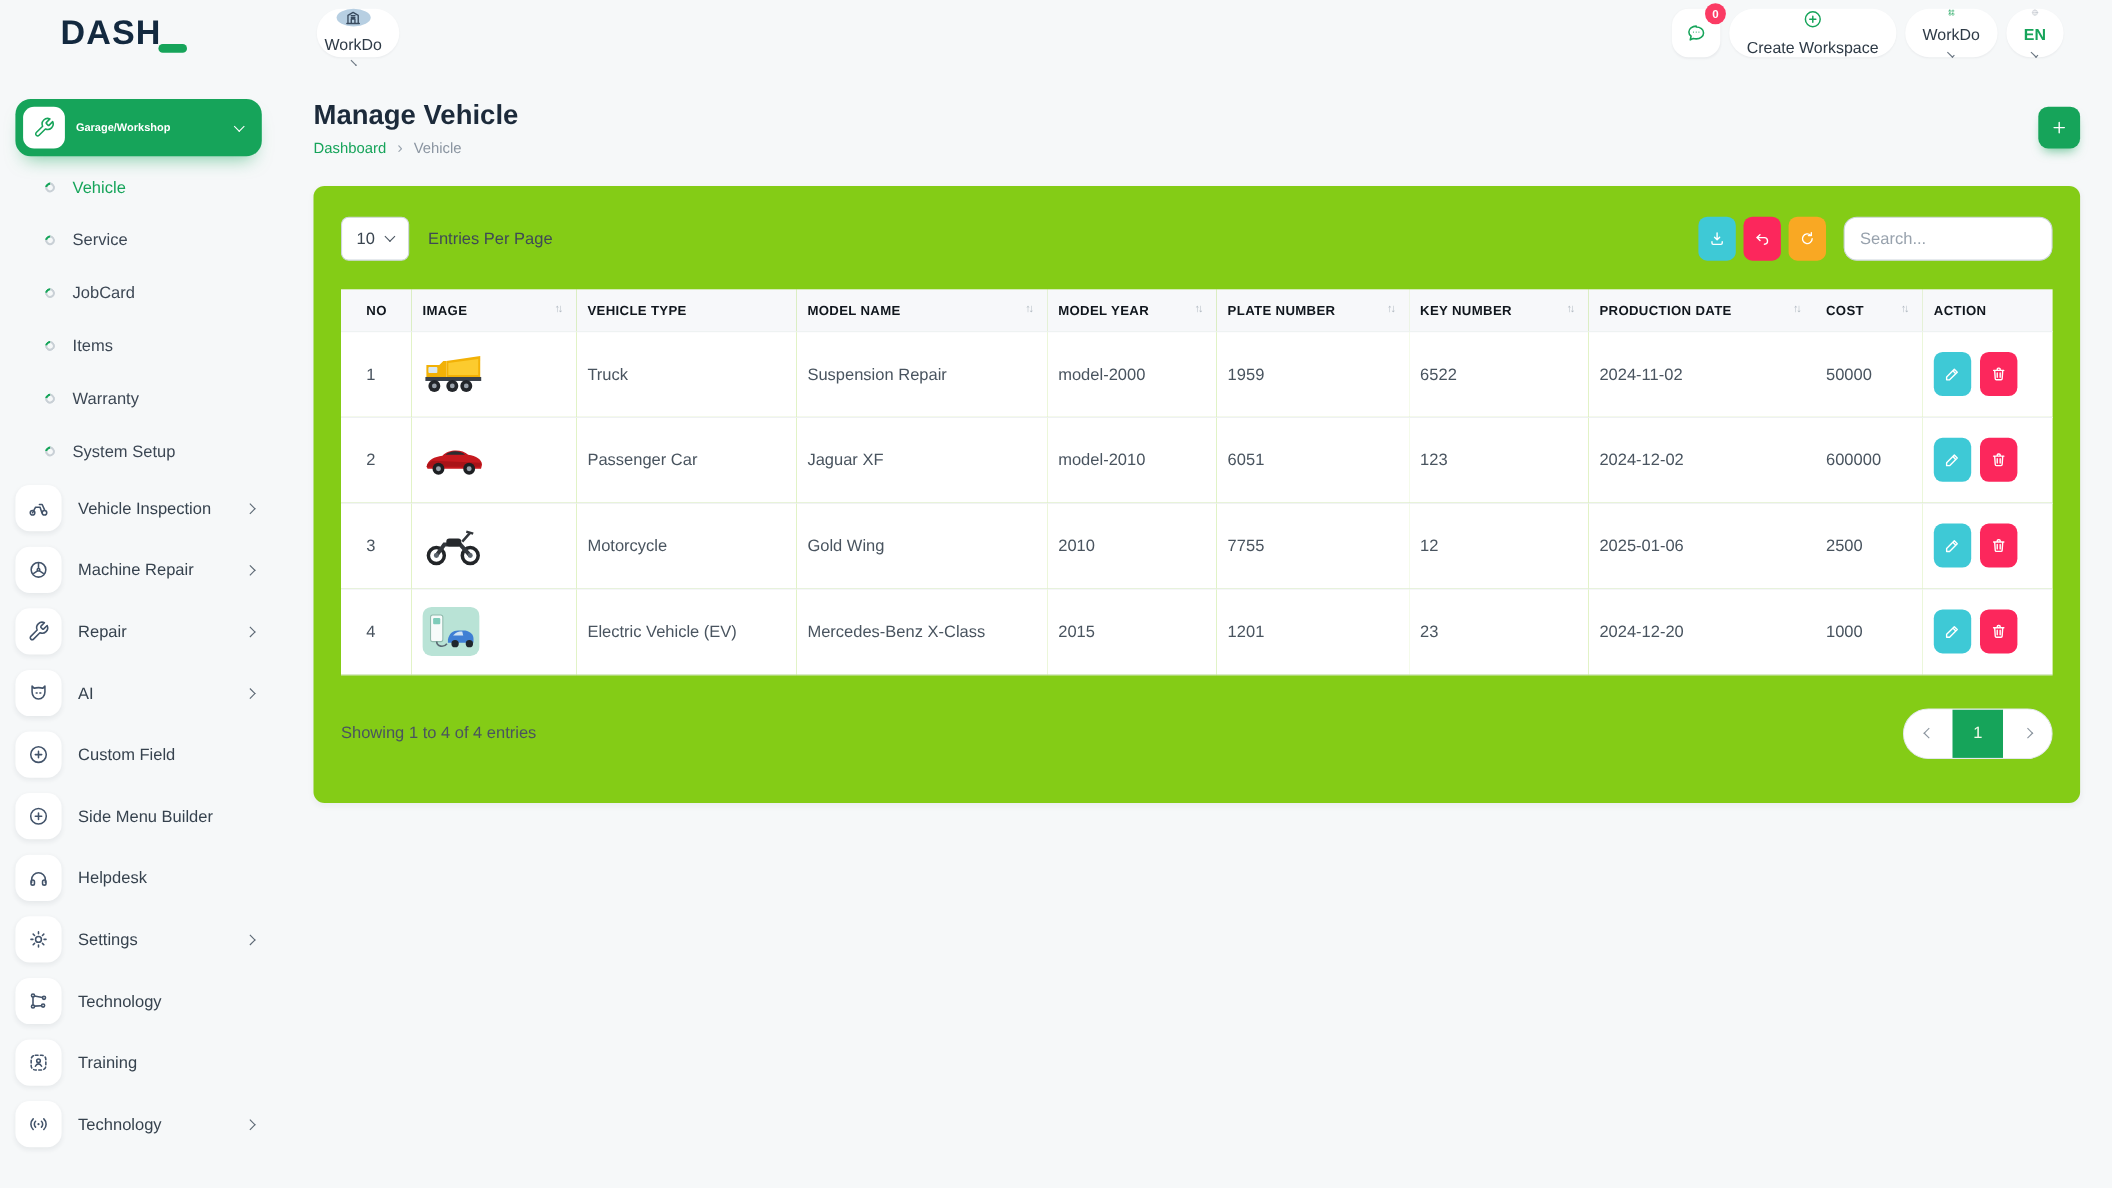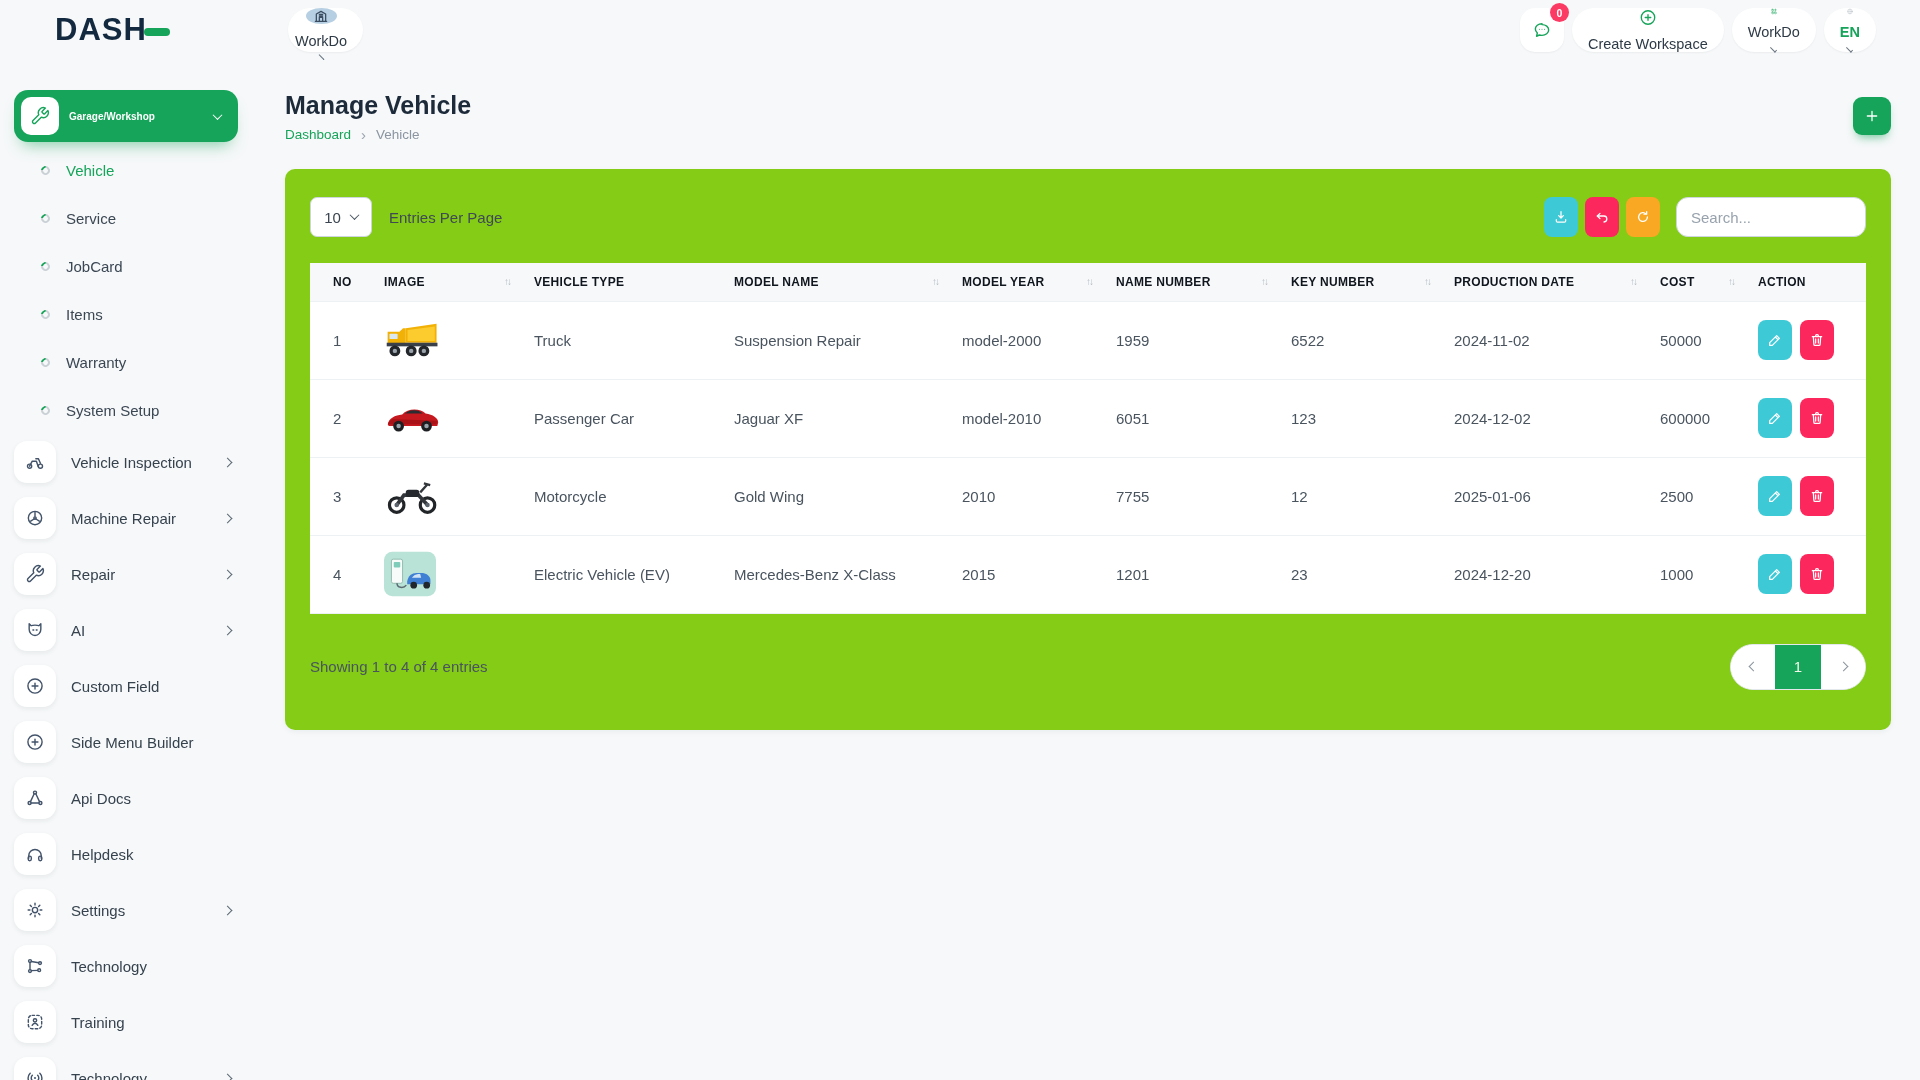--- a/index.html
+++ b/index.html
@@ -16,21 +16,21 @@
   .ic-sm { width:16px; height:16px; stroke:currentColor; fill:none; stroke-width:1.9; stroke-linecap:round; stroke-linejoin:round; }
 
   
   .cv { display:inline-block; width:7px; height:7px; border-right:1.8px solid currentColor; border-bottom:1.8px solid currentColor; }
   .cv-down { transform:rotate(45deg) translate(-1px,-1px); }
   .cv-right { transform:rotate(-45deg); }
   .cv-left { transform:rotate(135deg); }
 
   
   .topbar { position:absolute; top:0; left:0; right:0; height:60px; display:flex; align-items:center; }
-  .logo-wrap { width:255px; padding-left:55px; display:flex; align-items:center; }
+  .logo-wrap { width:255px; padding-left:55px; display:flex; align-items:flex-end; }
   .logo-text { font-size:31px; font-weight:800; letter-spacing:1px; color:#13293f; }
   .logo-dash { width:26px; height:8px; border-radius:4px; background:#16a45a; margin-left:-3px; margin-top:4px; }
   .pill { height:44px; border-radius:22px; background:#fff; display:flex; align-items:center; gap:9px;
           padding:0 16px; font-size:14.5px; color:#2e3a46; border:none; cursor:pointer;
           box-shadow:0 1px 2px rgba(16,24,40,.05); font-family:inherit;flex-direction:column; }
   .ws-pill { margin-left:33px; padding-left:7px; }
   .ws-avatar { width:31px; height:31px; border-radius:50%; background:#b7cfe2; display:flex; align-items:center; justify-content:center; color:#3a4c60; }
   .top-right { margin-left:auto; margin-right:44px; display:flex; align-items:center; gap:8px; }
   .chat-btn { position:relative; width:44px; height:44px; border-radius:15px; background:#fff; border:none; cursor:pointer;
               display:flex; align-items:center; justify-content:center; color:#16a45a; box-shadow:0 1px 2px rgba(16,24,40,.05); }
@@ -255,31 +255,20 @@
   <div class="group-item">
     <span class="gtile">
       <svg class="ic" viewBox="0 0 24 24">
           <circle cx="12" cy="12" r="8.5"></circle>
           <path d="M12 8.5v7M8.5 12h7"></path>
         </svg>
     </span>
     <span>Side Menu Builder</span>
   </div>
 
-  <div class="group-item">
-    <span class="gtile">
-      <svg class="ic" viewBox="0 0 24 24">
-          <circle cx="12" cy="5.5" r="1.8"></circle>
-          <circle cx="5.5" cy="18" r="1.8"></circle>
-          <circle cx="18.5" cy="18" r="1.8"></circle>
-          <path d="M10.9 7.2l-4.3 9.1M13.1 7.2l4.3 9.1M7.5 18h9"></path>
-        </svg>
-    </span>
-    <span>Api Docs</span>
-  </div>
 
   <div class="group-item">
     <span class="gtile">
       <svg class="ic" viewBox="0 0 24 24">
           <path d="M4.5 17v-3a7.5 7.5 0 0 1 15 0v3"></path>
           <rect x="3.8" y="14.5" width="3.8" height="5.5" rx="1.9"></rect>
           <rect x="16.4" y="14.5" width="3.8" height="5.5" rx="1.9"></rect>
         </svg>
     </span>
     <span>Helpdesk</span>
@@ -410,21 +399,21 @@
               </span>
             </th>
           <th>
               <span class="th-flex">
                 <span>MODEL YEAR</span>
                 <span class="sort">↑↓</span>
               </span>
             </th>
           <th>
               <span class="th-flex">
-                <span>NAME NUMBER</span>
+                <span>PLATE NUMBER</span>
                 <span class="sort">↑↓</span>
               </span>
             </th>
           <th>
               <span class="th-flex">
                 <span>KEY NUMBER</span>
                 <span class="sort">↑↓</span>
               </span>
             </th>
           <th>

